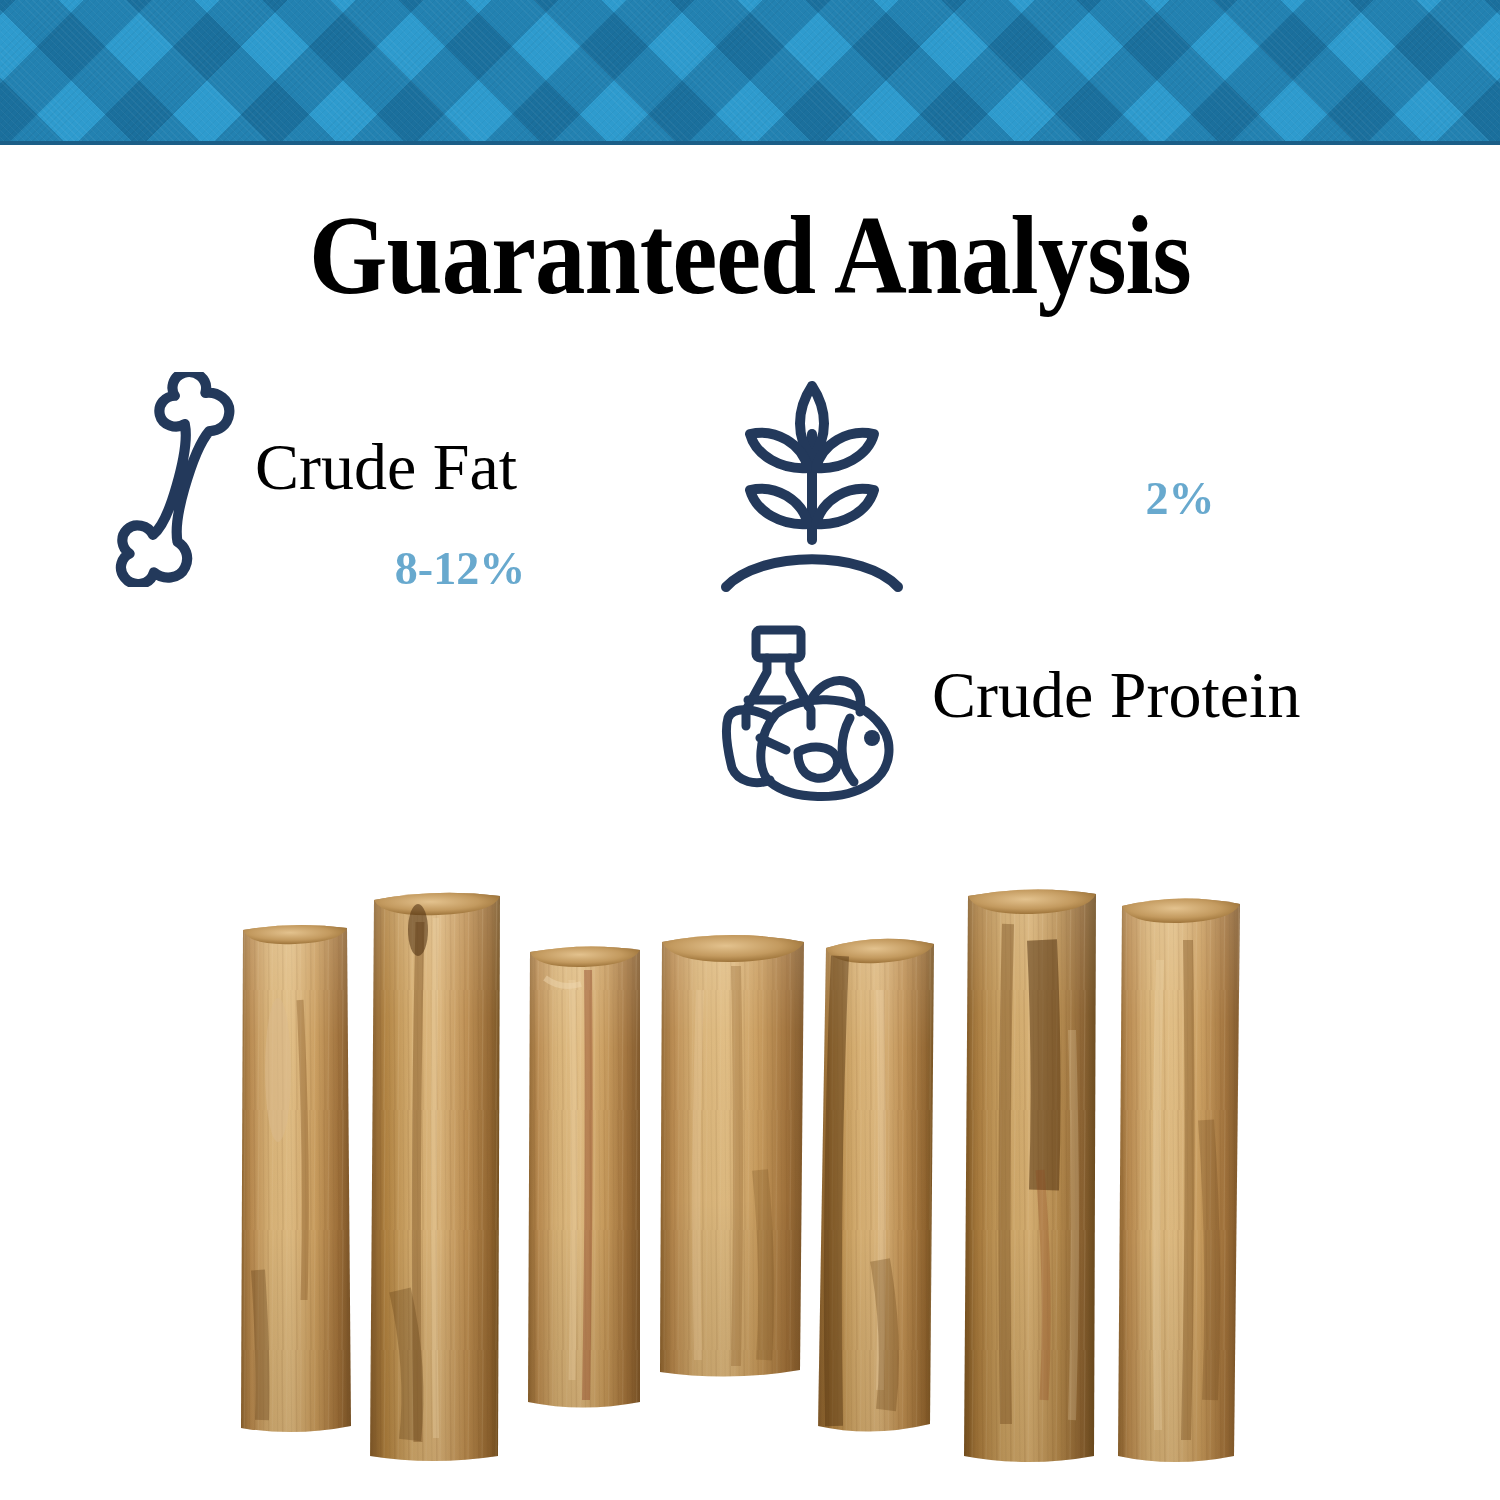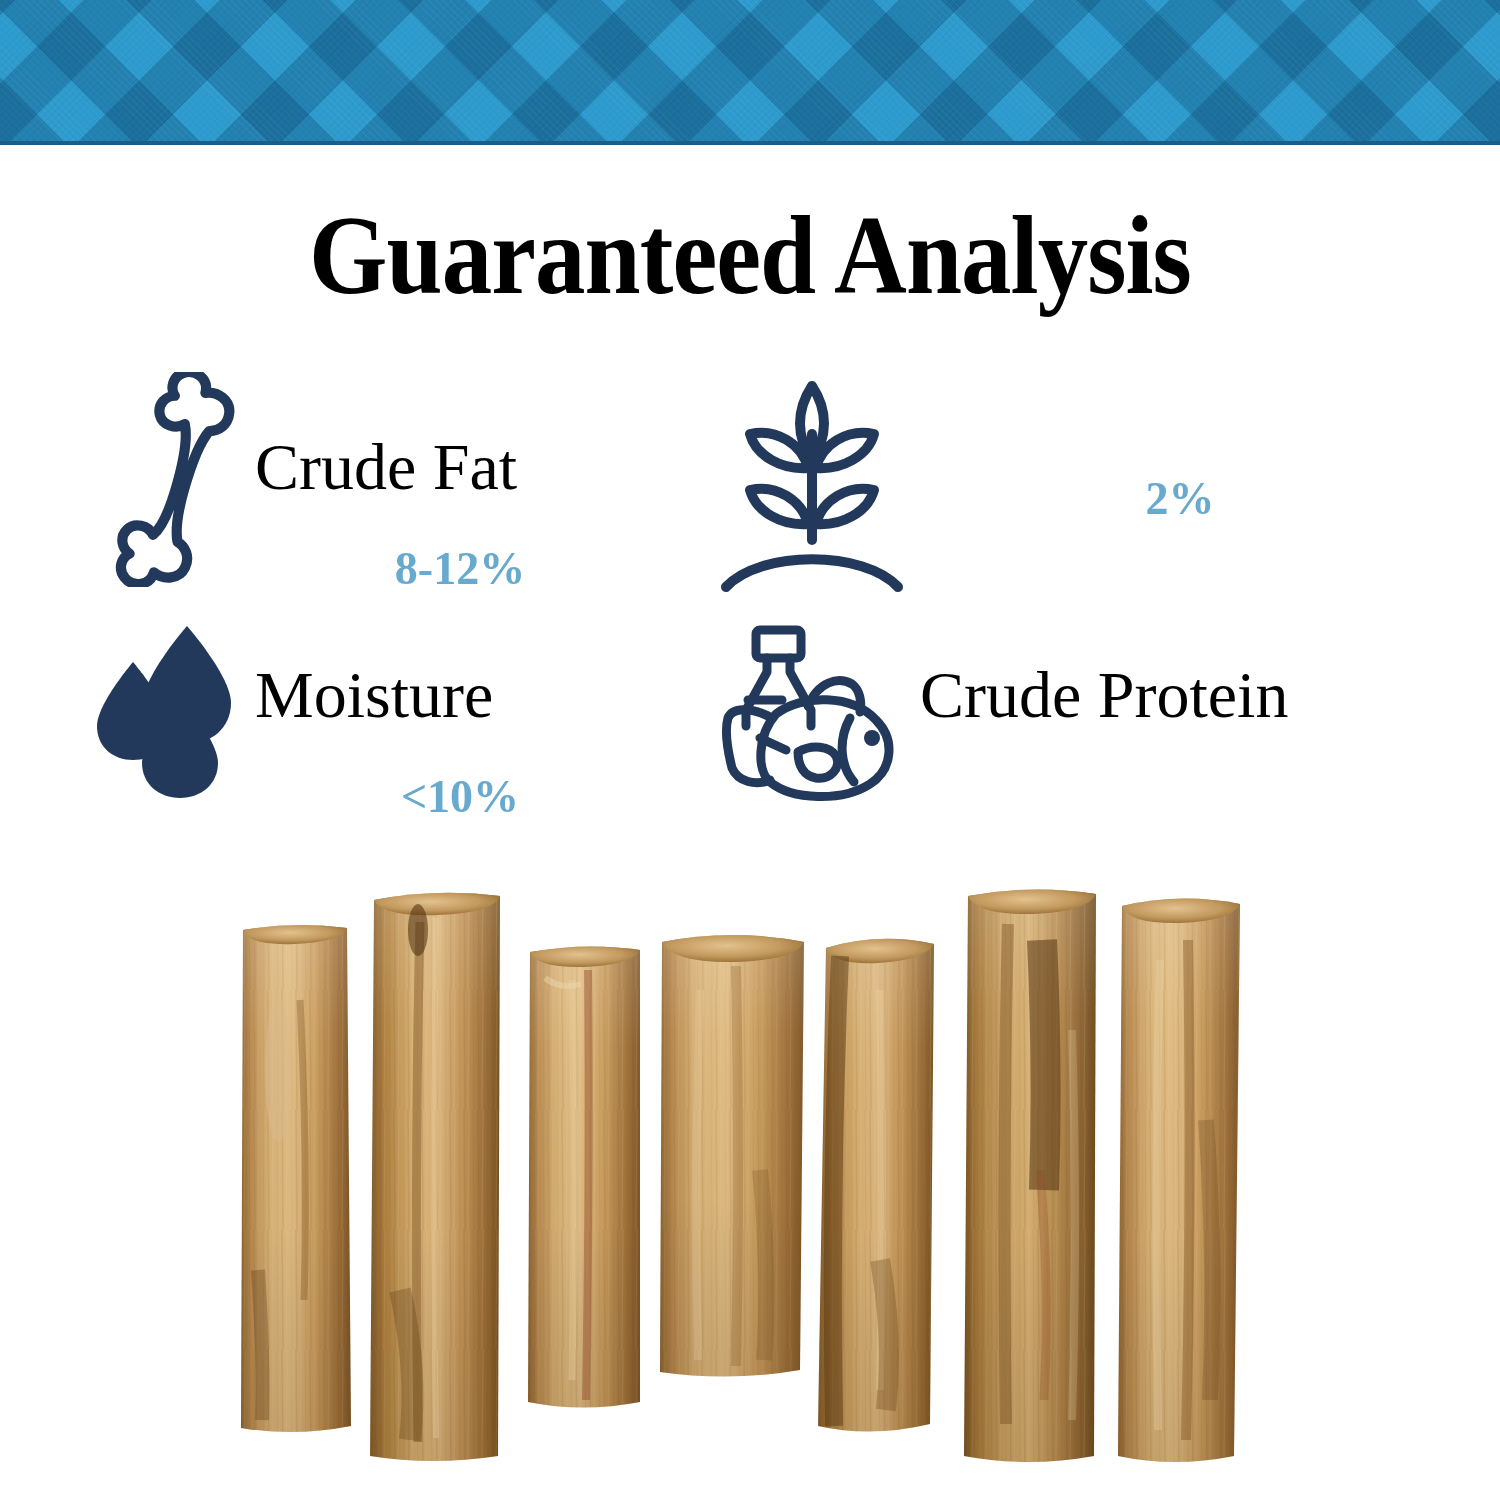--- a/index.html
+++ b/index.html
@@ -86,21 +86,21 @@
 
   
   #cell-crude-fat      { left:95px;  top:0px;   width:620px; height:225px; }
   #cell-crude-fiber    { left:720px; top:0px;   width:720px; height:225px; }
   #cell-moisture       { left:95px;  top:250px; width:620px; height:225px; }
   #cell-crude-protein  { left:720px; top:250px; width:720px; height:225px; }
 
   #cell-crude-fat .stat-text     { left:160px; top:60px;  width:410px; }
   #cell-crude-fiber .stat-text   { left:200px; top:60px;  width:520px; }
   #cell-moisture .stat-text      { left:160px; top:38px;  width:410px; }
-  #cell-crude-protein .stat-text { left:200px; top:38px;  width:520px; }
+  #cell-crude-protein .stat-text { left:212px; top:38px;  width:520px; }
 
   
   #product-photo {
     position:absolute; left:0; top:870px; width:1500px; height:630px;
     background:#ffffff;
   }
   #product-photo svg { display:block; }
 </style>
 </head>
 <body>
@@ -164,41 +164,20 @@
 
           <path d="M6 215 C 40 178, 144 178, 178 215"></path>
         </g>
       </svg>
     </span>
     <div class="stat-text">
       <div class="stat-value">2%</div>
     </div>
   </div>
 
-  <div class="stat-cell" id="cell-moisture">
-    <span class="stat-icon">
-      <svg width="150" height="185" viewBox="0 0 150 185">
-        <g fill="#23395B">
-
-          <path d="M62 6 C 62 6, 18 56, 18 83 C 18 108, 38 124, 62 124
-                   C 86 124, 106 108, 106 83 C 106 56, 62 6, 62 6 Z" transform="translate(30,-2)"></path>
-
-          <path d="M40 38 C 40 38, 4 80, 4 102 C 4 123, 20 136, 40 136
-                   C 60 136, 76 123, 76 102 C 76 80, 40 38, 40 38 Z" transform="translate(-2,2)"></path>
-
-          <path d="M52 96 C 52 96, 14 140, 14 163 C 14 184, 31 198, 52 198
-                   C 73 198, 90 184, 90 163 C 90 140, 52 96, 52 96 Z" transform="translate(33,-22)"></path>
-        </g>
-      </svg>
-    </span>
-    <div class="stat-text">
-      <div class="stat-label">Moisture</div>
-      <div class="stat-value">&lt;10%</div>
-    </div>
-  </div>
 
   <div class="stat-cell" id="cell-crude-protein">
     <span class="stat-icon">
       <svg width="200" height="190" viewBox="0 0 200 190">
         <g fill="none" stroke="#23395B" stroke-width="9" stroke-linecap="round" stroke-linejoin="round">
 
           <rect x="36" y="8" width="45" height="28" rx="4"></rect>
 
           <path d="M47 36 L47 50 L26 88 L26 104"></path>
           <path d="M70 36 L70 50 L91 88 L91 104"></path>

